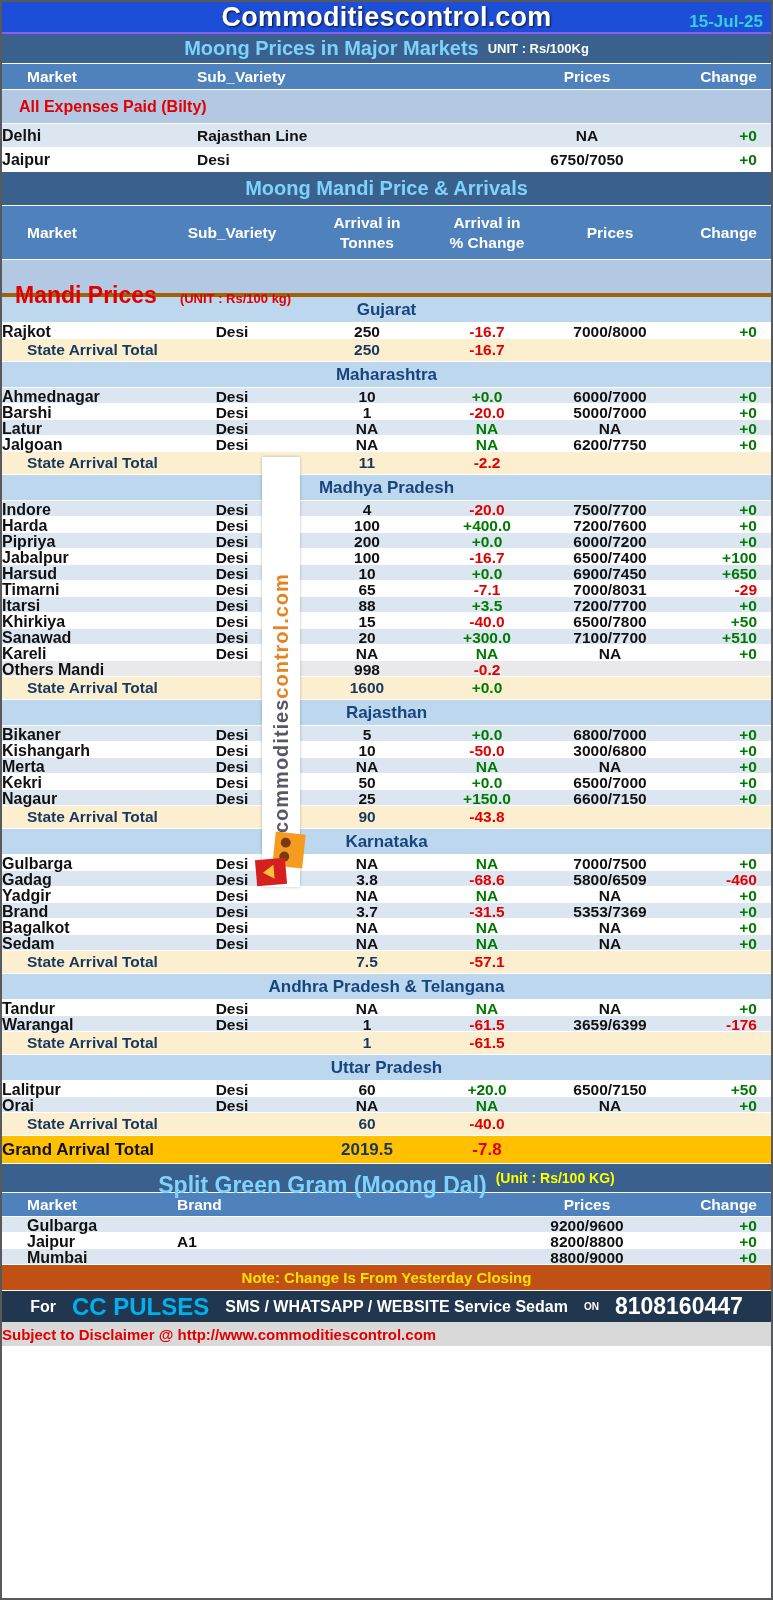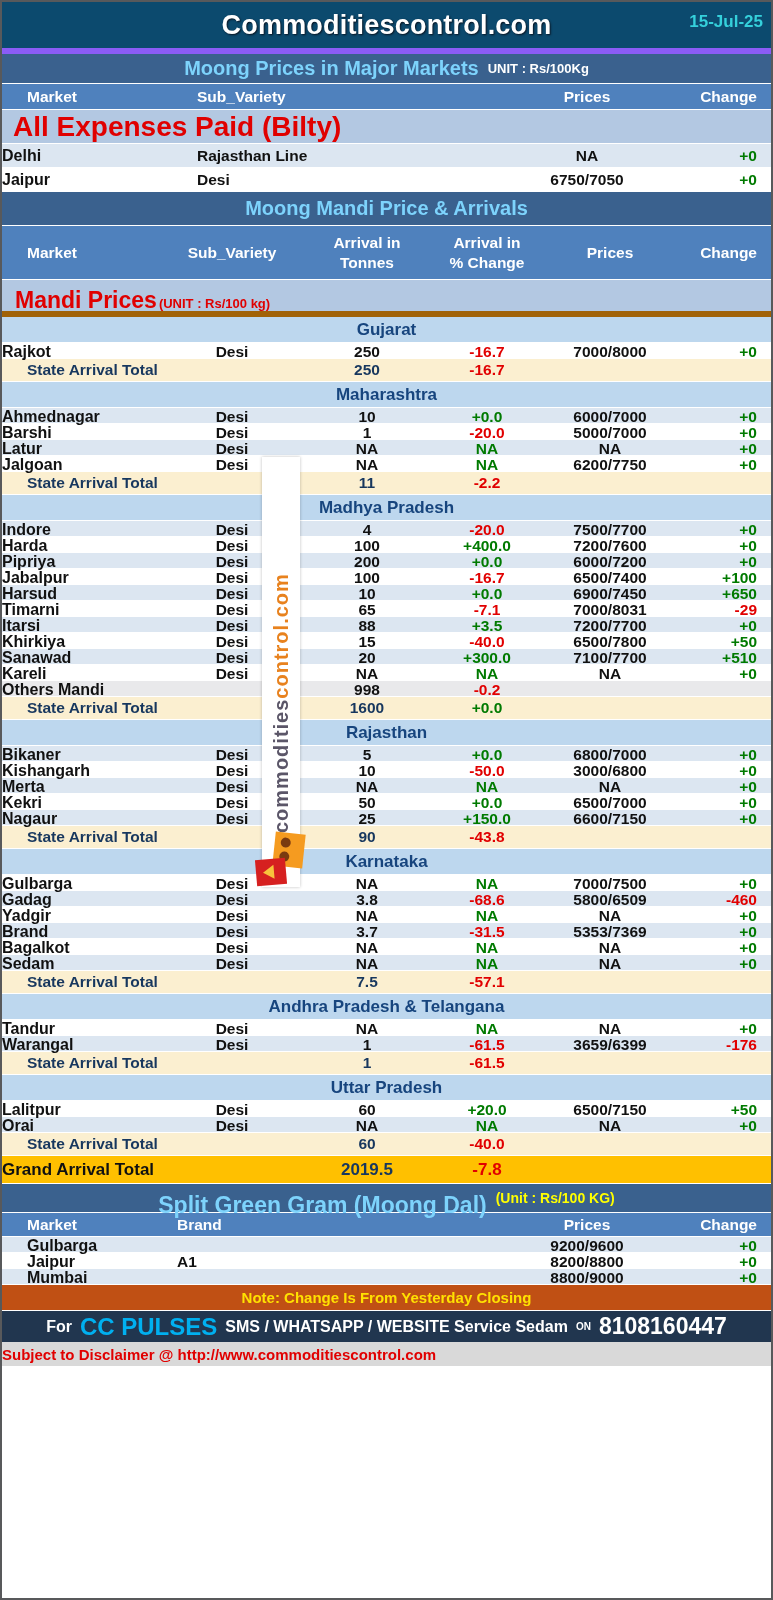--- a/index.html
+++ b/index.html
@@ -1,20 +1,20 @@
 <!DOCTYPE html>
 <html><head>
 <meta charset="utf-8">
 <style>
   * { margin:0; padding:0; box-sizing:border-box; }
   body { background:#ffffff; font-family:"Liberation Sans", sans-serif; font-weight:700; }
   .page { position:relative; width:773px; height:1600px; border:2px solid #58595b; background:#fff; overflow:hidden; }
 
   
-  .titlebar { position:relative; height:52px; background:#0c4a6e; display:flex; align-items:center; justify-content:center; border-bottom:6px solid #8b5cf6; }
+  .titlebar { position:relative; height:32px; background:#1d4ed8; display:flex; align-items:center; justify-content:center; border-bottom:2px solid #8b5cf6; }
   .titlebar .main-title { color:#fff; font-size:27px; letter-spacing:.2px; text-shadow:1px 1px 2px #0a1420; }
   .titlebar .date { position:absolute; right:8px; top:10px; color:#35d0db; font-size:17px; }
   .steel-band { height:30px; background:#3a618e; display:flex; align-items:center; justify-content:center; gap:9px; border-bottom:1px solid #fff; }
   .steel-band .band-title { color:#7dd3fc; font-size:20px; }
   .steel-band .band-unit { color:#ffffff; font-size:13px; }
   .steel-band.tall { height:34px; }
   .steel-band .big { font-size:23px;margin-top:14px; }
   .steel-band .unit-y { color:#ffff00; font-size:14px; }
 
   
@@ -35,35 +35,35 @@
 
   
   .h24 { height:24px; } .h23 { height:16px; }
   .lightblue { background:#dce6f1; }
   .white { background:#ffffff; }
   .grayrow { background:#e9e9eb; }
   .totalrow { background:#fbefd0; height:23px; }
   .statename { background:#bdd7ee; height:26px; display:flex; align-items:center; justify-content:center; border-bottom:1px solid #fff; }
   .statename span { color:#17457e; font-size:17px; }
   .sectionlabel { background:#b3c8e2; height:34px; display:flex; align-items:center; border-bottom:1px solid #fff; }
-  .sectionlabel .red-big { color:#e00000; font-size:28px; padding-left:11px; }
-  .mandilabel { background:#b3c8e2; height:37px; display:flex; align-items:baseline; gap:2px; border-bottom:6px solid #a16207; padding-top:7px;}
+  .sectionlabel .red-big { color:#e00000; font-size:16px; padding-left:17px; }
+  .mandilabel { background:#b3c8e2; height:37px; display:flex; align-items:baseline; gap:23px; border-bottom:4px solid #a16207; padding-top:22px;}
   .mandilabel .red-big { color:#e00000; font-size:23px; padding-left:13px; }
   .mandilabel .red-small { color:#e00000; font-size:13px; }
 
   .green { color:#007a00 !important; }
   .red { color:#e10000 !important; }
   .navy { color:#17375e !important; }
 
   .grandrow { background:#ffc000; height:28px; border-bottom:1px solid #fff; }
   .grandrow .c { font-size:17px; }
 
   .noterow { background:#c05014; height:26px; display:flex; align-items:center; justify-content:center; border-bottom:1px solid #fff; }
   .noterow span { color:#ffe100; font-size:15px; }
-  .pulsesrow { background:#21364f; height:31px; display:flex; align-items:center; justify-content:center; gap:8px; }
+  .pulsesrow { background:#21364f; height:31px; display:flex; align-items:center; justify-content:center; gap:16px; }
   .pulsesrow .w1 { color:#fff; font-size:16px; }
   .pulsesrow .cyan { color:#00b0f0; font-size:24px; }
   .pulsesrow .w2 { color:#fff; font-size:16px; }
   .pulsesrow .w3 { color:#fff; font-size:10px; }
   .pulsesrow .phone { color:#fff; font-size:23px; }
   .disclaimerrow { background:#d9d9d9; height:24px; display:flex; align-items:center; justify-content:flex-start; }
   .disclaimerrow span { color:#e10000; font-size:15px; }
 
   
   .watermark { position:absolute; left:260px; top:455px; width:38px; height:430px; background:#fff; box-shadow:0 0 3px rgba(0,0,0,.25); display:flex; align-items:flex-start; justify-content:center; }

